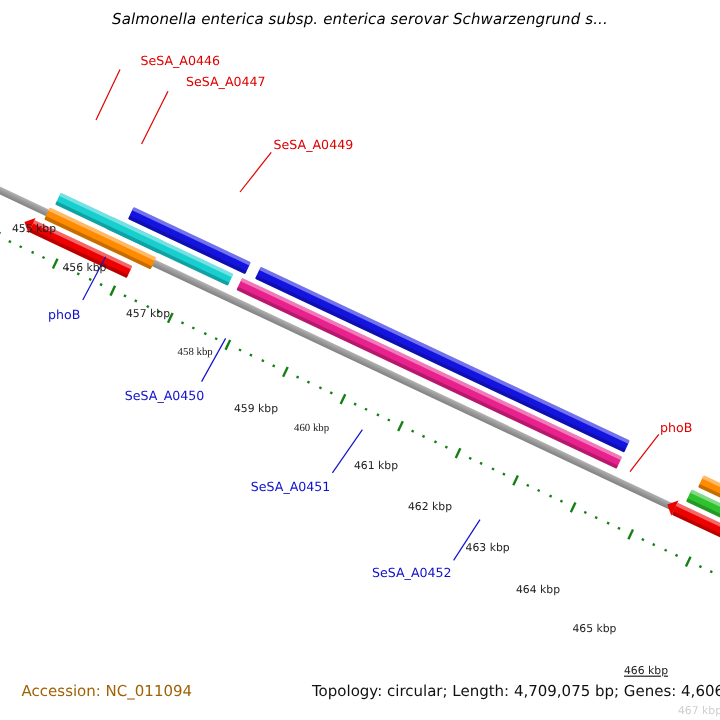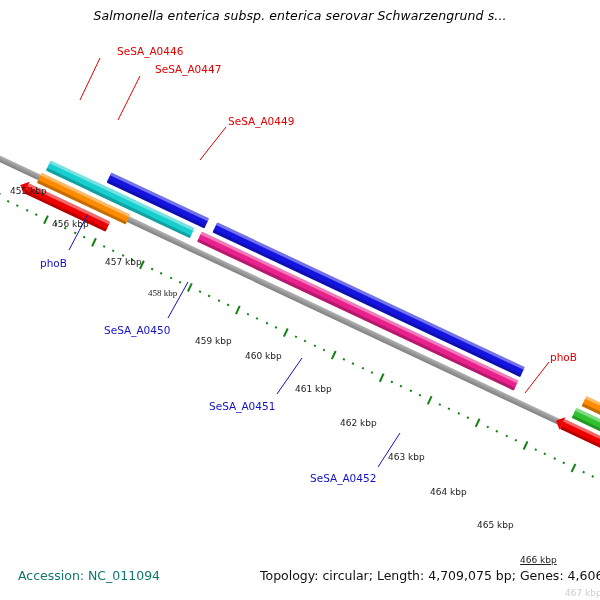--- a/index.html
+++ b/index.html
@@ -27,21 +27,21 @@
 
   
   .statusbar{
     position:absolute;
     left:0;top:568px;width:600px;height:32px;
     background:transparent;
   }
   .status-accession{
     position:absolute;left:18px;top:0;
     font-family:"DejaVu Sans", sans-serif;
-    font-size:12.5px;color:#0f766e;white-space:nowrap;
+    font-size:12.5px;color:#a16207;white-space:nowrap;
   }
   .status-topology{
     position:absolute;left:260px;top:0;
     font-family:"DejaVu Sans", sans-serif;
     font-size:12.5px;color:#111;white-space:nowrap;
   }
 
   
   
   #plane{
@@ -270,21 +270,21 @@
         <line x1="549" y1="362" x2="525" y2="393" stroke="#e00000" stroke-width="1"></line>
       </g>
   </svg>
 
   <div id="kbps">
       <div class="kbp" style="left: 10px; top: 186px;">455 kbp</div>
       <div class="kbp" style="left: 52px; top: 219px;">456 kbp</div>
       <div class="kbp" style="left: 105px; top: 257px;">457 kbp</div>
       <div class="kbp" style="left: 148px; top: 288px; font-family: Liberation Serif, serif;">458 kbp</div>
       <div class="kbp" style="left: 195px; top: 320px; margin-top: 16px;">459 kbp</div>
-      <div class="kbp" style="left: 245px; top: 351px;">460 kbp</div>
+      <div class="kbp" style="left: 245px; top: 351px; font-family: Liberation Serif, serif;">460 kbp</div>
       <div class="kbp" style="left: 295px; top: 384px;">461 kbp</div>
       <div class="kbp" style="left: 340px; top: 418px;">462 kbp</div>
       <div class="kbp" style="left: 388px; top: 452px;">463 kbp</div>
       <div class="kbp" style="left: 430px; top: 487px;">464 kbp</div>
       <div class="kbp" style="left: 477px; top: 520px;">465 kbp</div>
       <div class="kbp" style="left: 520px; top: 555px; text-decoration: underline;">466 kbp</div>
       <div class="kbp" style="left: 565px; top: 588px; color: rgb(207, 207, 207);">467 kbp</div>
     </div>
 
   <div id="glabels">

